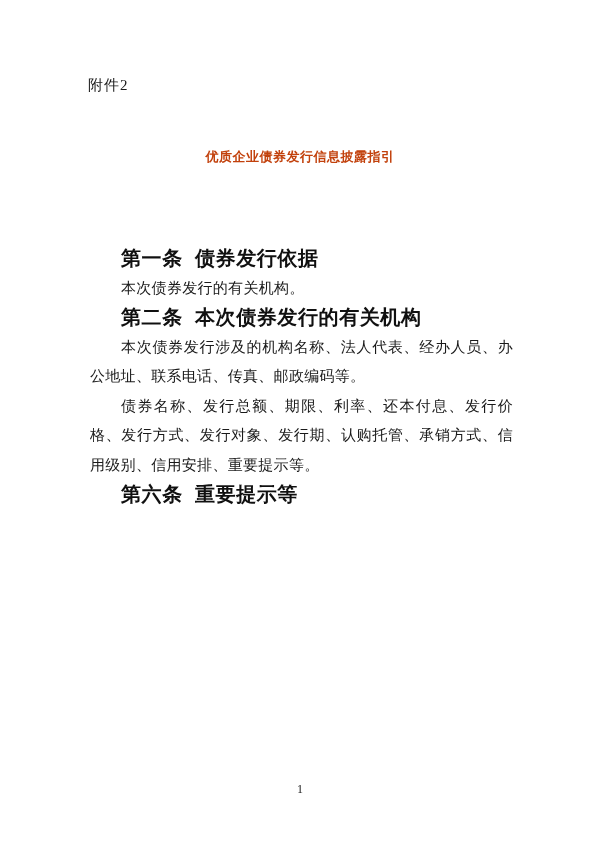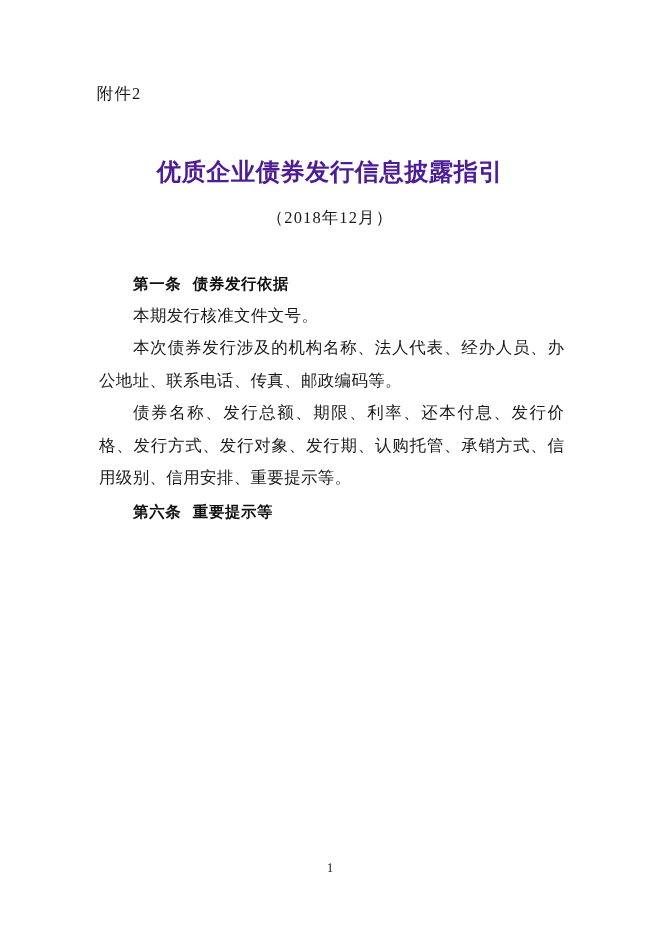--- a/index.html
+++ b/index.html
@@ -26,24 +26,24 @@
     }
     .doc-title {
       position: absolute;
       top: 145px;
       left: 0;
       right: 0;
       margin: 0;
       text-align: center;
       font-family: "Liberation Sans", "DejaVu Sans", sans-serif;
       font-weight: 700;
-      font-size: 22px;
+      font-size: 13px;
       line-height: 24px;
       letter-spacing: 0.5px;
-      color: #4c1d95;
+      color: #c2410c;
     }
     .date-line {
       position: absolute;
       top: 189px;
       left: 0;
       right: 0;
       text-align: center;
       font-family: "Liberation Serif", "DejaVu Serif", serif;
       font-size: 15px;
       letter-spacing: 1px;
@@ -63,21 +63,21 @@
       color: #1a1a1a;
     }
     .doc-body p {
       margin: 0;
       text-indent: 31px;
     }
     .doc-body h2 {
       margin: 0;
       font-family: "Liberation Sans", "DejaVu Sans", sans-serif;
       font-weight: 700;
-      font-size: 14px;
+      font-size: 20px;
       line-height: 29.5px;
       text-indent: 31px;
       letter-spacing: 0.6px;
       word-spacing: 6px;
       color: #101010;
       text-align: left;
     }
     .page-number {
       position: absolute;
       top: 782px;
@@ -91,29 +91,29 @@
   </style>
 </head>
 <body>
 
 <div class="page">
 
   <div class="attachment-label">附件2</div>
 
   <h1 class="doc-title">优质企业债券发行信息披露指引</h1>
 
-  <div class="date-line">（2018年12月）</div>
 
   <div class="doc-body">
 
 
     <h2>第一条 债券发行依据</h2>
 
-    <p>本期发行核准文件文号。</p>
+    <p>本次债券发行的有关机构。</p>
 
+    <h2>第二条 本次债券发行的有关机构</h2>
 
     <p>本次债券发行涉及的机构名称、法人代表、经办人员、办公地址、联系电话、传真、邮政编码等。</p>
 
 
     <p>债券名称、发行总额、期限、利率、还本付息、发行价格、发行方式、发行对象、发行期、认购托管、承销方式、信用级别、信用安排、重要提示等。</p>
 
 
 
 
     <h2>第六条 重要提示等</h2>

